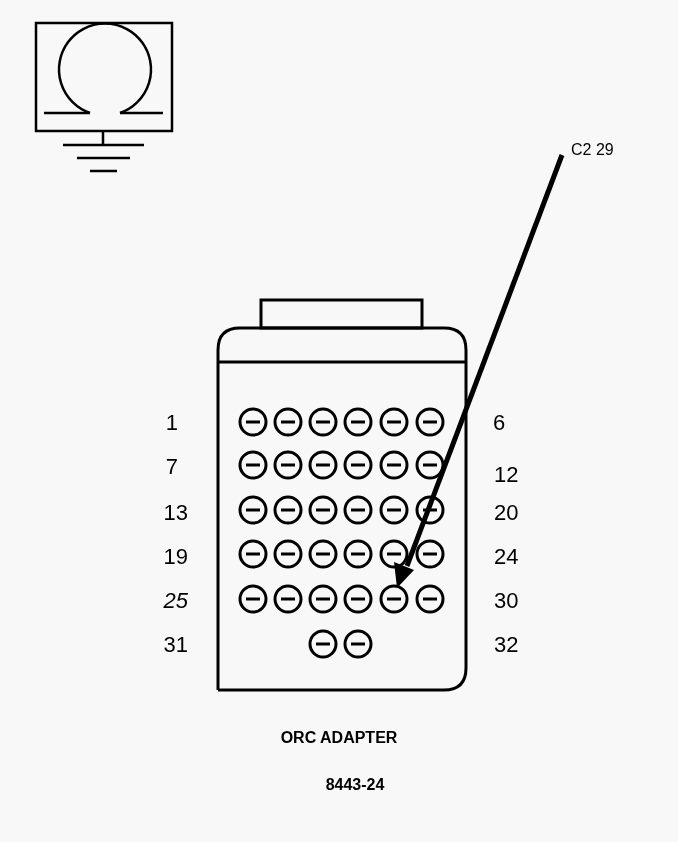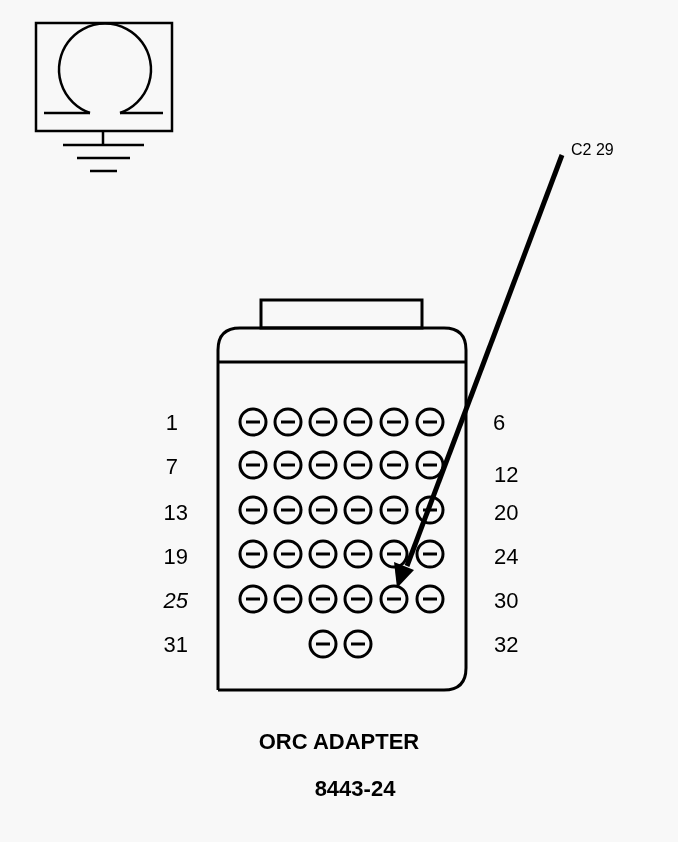--- a/index.html
+++ b/index.html
@@ -1,20 +1,20 @@
 <!DOCTYPE html>
 <html><head>
 <meta charset="utf-8">
 <style>
   html,body{margin:0;padding:0;background:#f8f8f8;}
   .stage{position:relative;width:678px;height:842px;background:#f8f8f8;overflow:hidden;}
   svg{position:absolute;left:0;top:0;}
   .lbl{position:absolute;font-family:"Liberation Sans",sans-serif;font-size:22px;color:#000;line-height:1;}
   .lbl.left{text-align:right;width:40px;}
-  .title{position:absolute;left:0;width:678px;text-align:center;font-family:"Liberation Sans",sans-serif;font-weight:bold;font-size:22px;color:#000;}
+  .title{position:absolute;left:0;width:678px;text-align:center;font-family:"Liberation Sans",sans-serif;font-weight:bold;font-size:16px;color:#000;}
 </style>
 </head>
 <body>
 
 <div class="stage">
   <svg width="678" height="842" viewBox="0 0 678 842">
 
     <g stroke="#000" fill="none" stroke-width="2.5">
       <rect x="36" y="23" width="136" height="108"></rect>
       <path d="M 90 113 A 46 46 0 1 1 120 113"></path>

